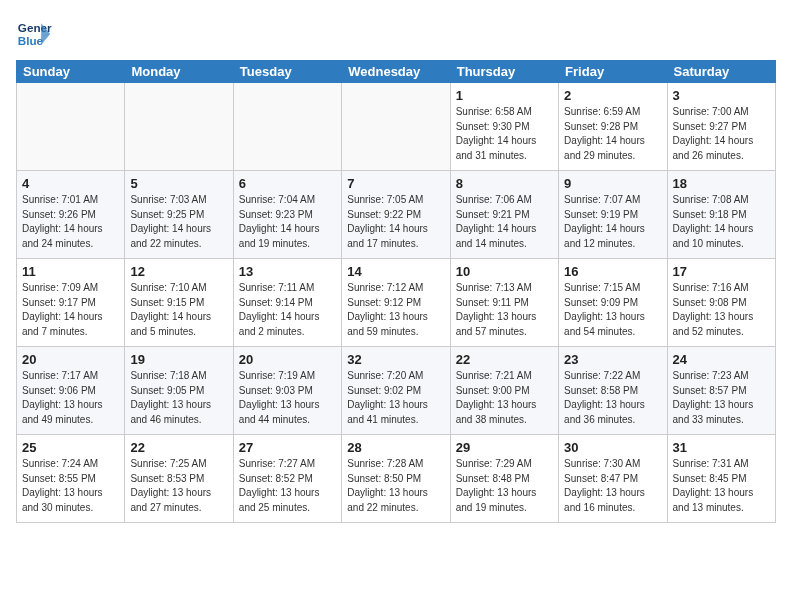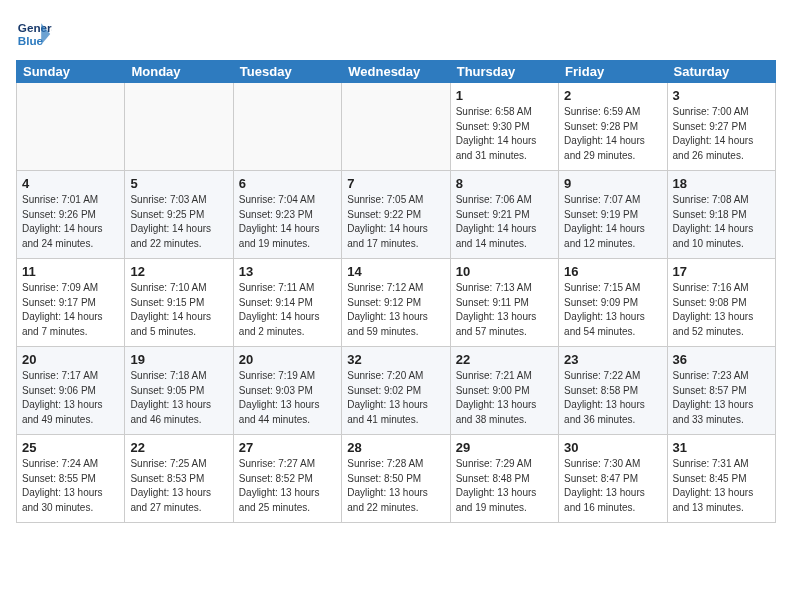--- a/index.html
+++ b/index.html
@@ -206,21 +206,21 @@
         </td>
         <td>
           <span class="day-num">22</span>
           <div class="day-info">Sunrise: 7:21 AM<br>Sunset: 9:00 PM<br>Daylight: 13 hours<br>and 38 minutes.</div>
         </td>
         <td>
           <span class="day-num">23</span>
           <div class="day-info">Sunrise: 7:22 AM<br>Sunset: 8:58 PM<br>Daylight: 13 hours<br>and 36 minutes.</div>
         </td>
         <td>
-          <span class="day-num">36</span>
+          <span class="day-num">24</span>
           <div class="day-info">Sunrise: 7:23 AM<br>Sunset: 8:57 PM<br>Daylight: 13 hours<br>and 33 minutes.</div>
         </td>
       </tr>
       <tr>
         <td>
           <span class="day-num">25</span>
           <div class="day-info">Sunrise: 7:24 AM<br>Sunset: 8:55 PM<br>Daylight: 13 hours<br>and 30 minutes.</div>
         </td>
         <td>
           <span class="day-num">22</span>

